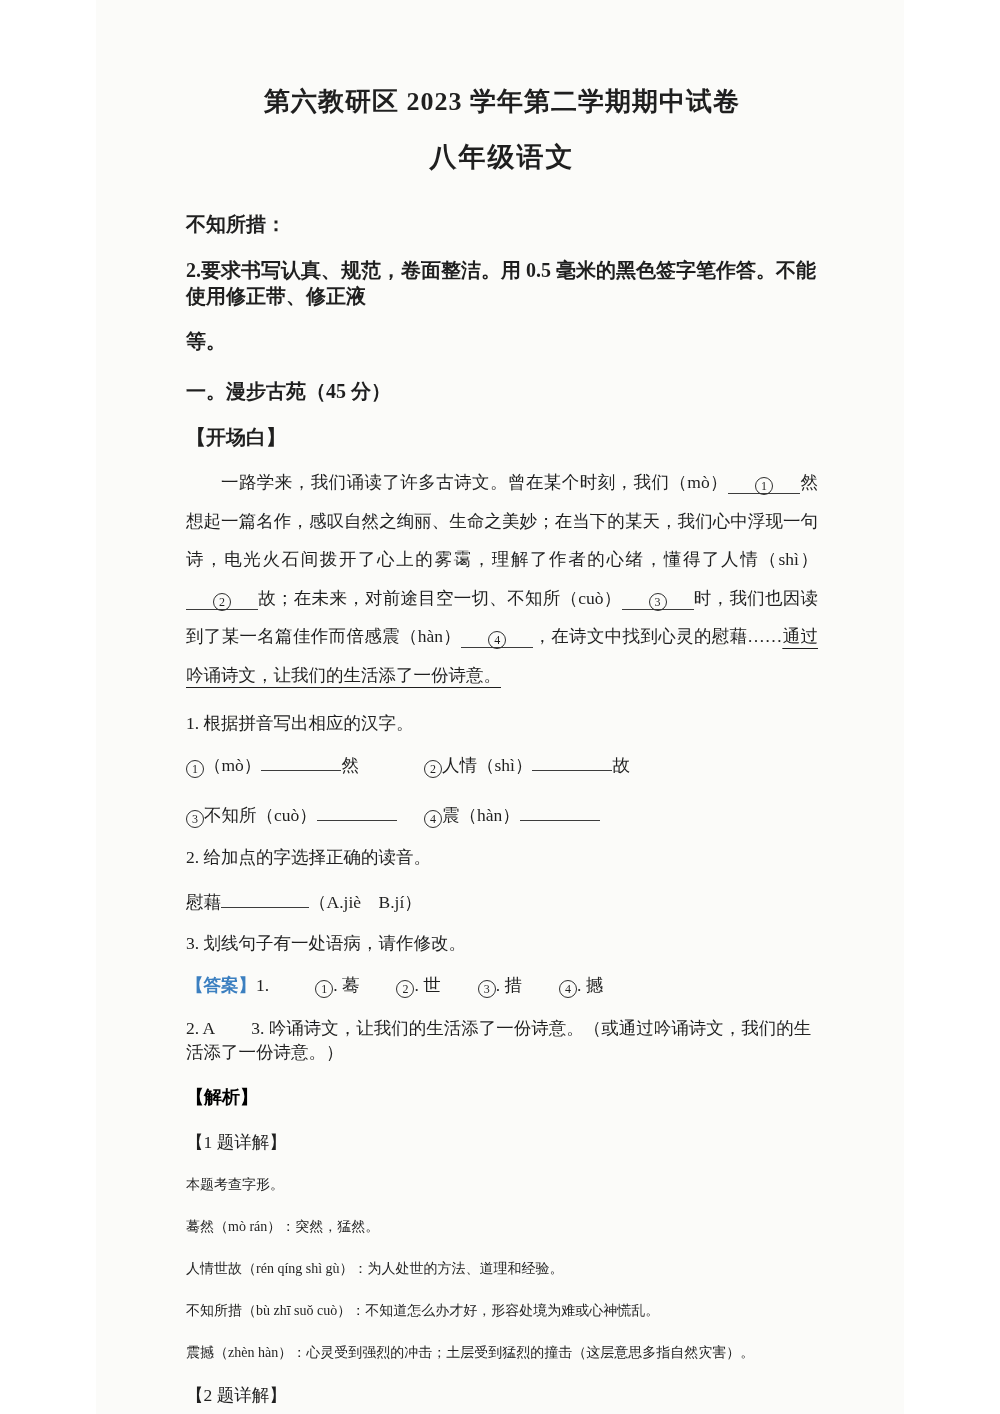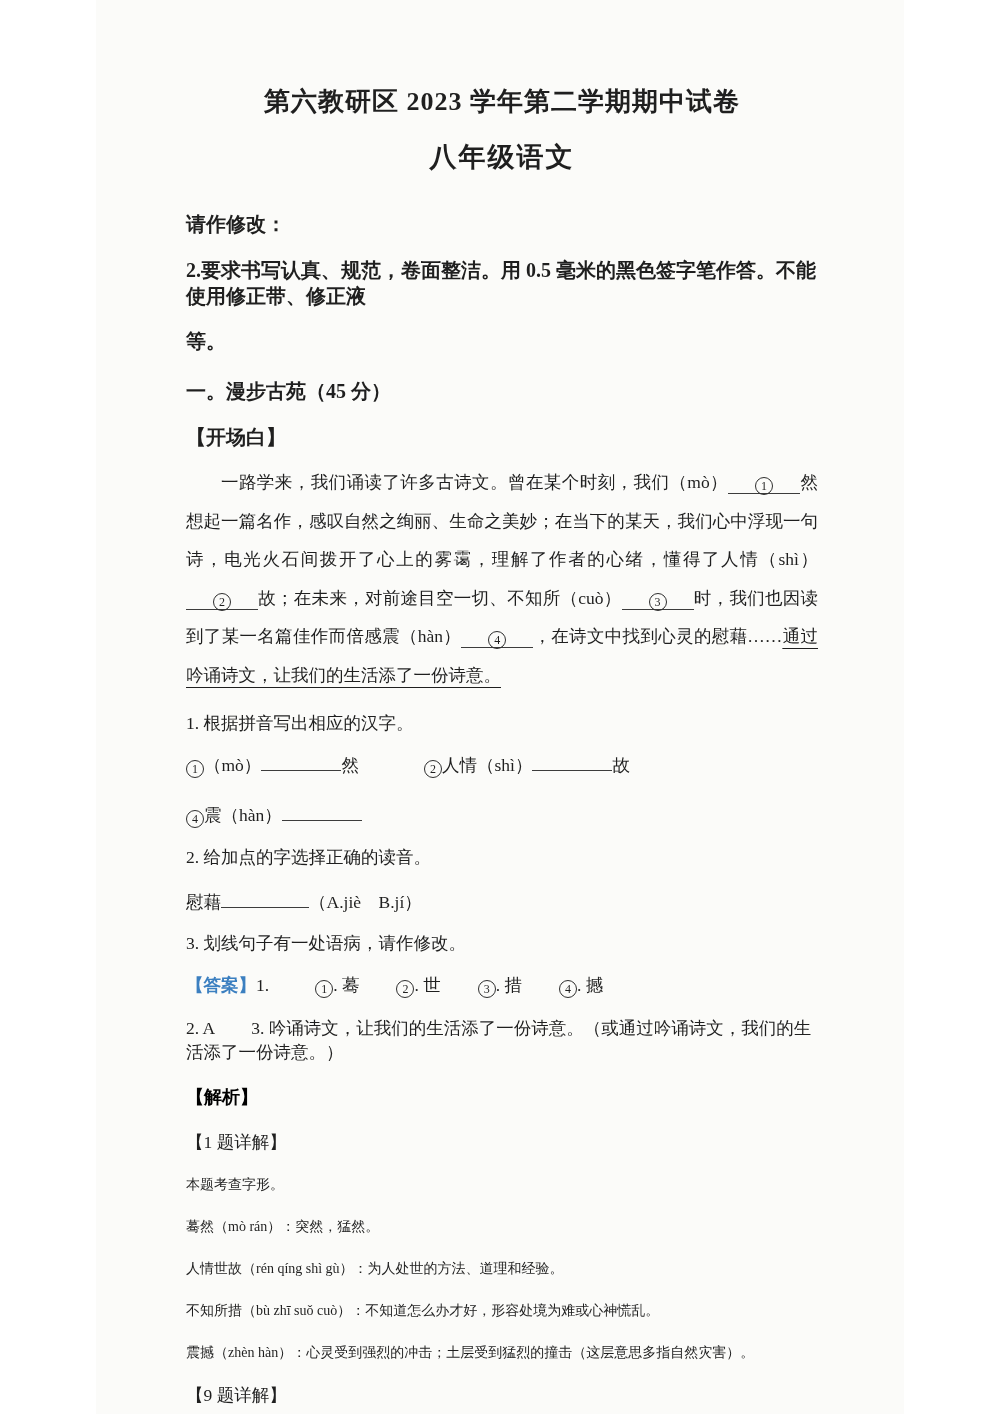--- a/index.html
+++ b/index.html
@@ -77,49 +77,50 @@
   .expl-line.first { margin-top: 22px; }
 </style>
 </head>
 <body>
 
 <div class="page">
 
   <h1 class="doc-title">第六教研区 2023 学年第二学期期中试卷</h1>
   <h2 class="doc-subtitle">八年级语文</h2>
 
-  <p class="notice-heading">请作修改：</p>
+  <p class="notice-heading">不知所措：</p>
   <p class="notice-line">2.要求书写认真、规范，卷面整洁。用 0.5 毫米的黑色签字笔作答。不能使用修正带、修正液</p>
   <p class="notice-line">等。</p>
 
   <p class="section-heading">一。漫步古苑（45 分）</p>
   <p class="opening-label">【开场白】</p>
 
   <p class="passage"><span>一路学来，我们诵读了许多古诗文。曾在某个时刻，我们（mò）</span><span class="blank w72"><span class="circ">1</span></span><span>然想起一篇名作，感叹自然之绚丽、生命之美妙；在当下的某天，我们心中浮现一句诗，电光火石间拨开了心上的雾霭，理解了作者的心绪，懂得了人情（shì）</span><span class="blank w72"><span class="circ">2</span></span><span>故；在未来，对前途目空一切、不知所（cuò）</span><span class="blank w72"><span class="circ">3</span></span><span>时，我们也因读到了某一名篇佳作而倍感震（hàn）</span><span class="blank w72"><span class="circ">4</span></span><span>，在诗文中找到心灵的慰藉……</span><span class="ul-clause">通过吟诵诗文，让我们的生活添了一份诗意。</span></p>
 
   <p class="q-line">1. 根据拼音写出相应的汉字。</p>
 
   <div class="fill-grid">
     <div><span class="circ">1</span><span>（mò）</span><span class="blank w80"></span><span>然</span></div>
     <div><span class="circ">2</span><span>人情（shì）</span><span class="blank w80"></span><span>故</span></div>
+    <div><span class="circ">3</span><span>不知所（cuò）</span><span class="blank w80"></span><span></span></div>
     <div><span class="circ">4</span><span>震（hàn）</span><span class="blank w80"></span><span></span></div>
   </div>
 
   <p class="q-line">2. 给加点的字选择正确的读音。</p>
   <p class="q-line"><span>慰藉</span><span class="blank w88"></span><span>（A.jiè　B.jí）</span></p>
   <p class="q-line">3. 划线句子有一处语病，请作修改。</p>
 
   <p class="ans-block"><span class="blue" style="color:#3b7fc0">【答案】</span><span class="ans-no">1.</span><span class="ans-item"><span class="circ">1</span><span>. 蓦</span></span><span class="ans-item"><span class="circ">2</span><span>. 世</span></span><span class="ans-item"><span class="circ">3</span><span>. 措</span></span><span class="ans-item"><span class="circ">4</span><span>. 撼</span></span></p>
 
   <p class="ans-block"><span class="ans-a2">2. A</span><span>3. 吟诵诗文，让我们的生活添了一份诗意。（或通过吟诵诗文，我们的生活添了一份诗意。）</span></p>
 
   <p class="analysis-label" style="color:#000000">【解析】</p>
 
   <p class="detail-heading">【1 题详解】</p>
   <p class="expl-line first">本题考查字形。</p>
   <p class="expl-line">蓦然（mò rán）：突然，猛然。</p>
   <p class="expl-line">人情世故（rén qíng shì gù）：为人处世的方法、道理和经验。</p>
   <p class="expl-line">不知所措（bù zhī suǒ cuò）：不知道怎么办才好，形容处境为难或心神慌乱。</p>
   <p class="expl-line">震撼（zhèn hàn）：心灵受到强烈的冲击；土层受到猛烈的撞击（这层意思多指自然灾害）。</p>
 
-  <p class="detail-heading">【9 题详解】</p>
+  <p class="detail-heading">【2 题详解】</p>
 
 </div>
 
 </body></html>

